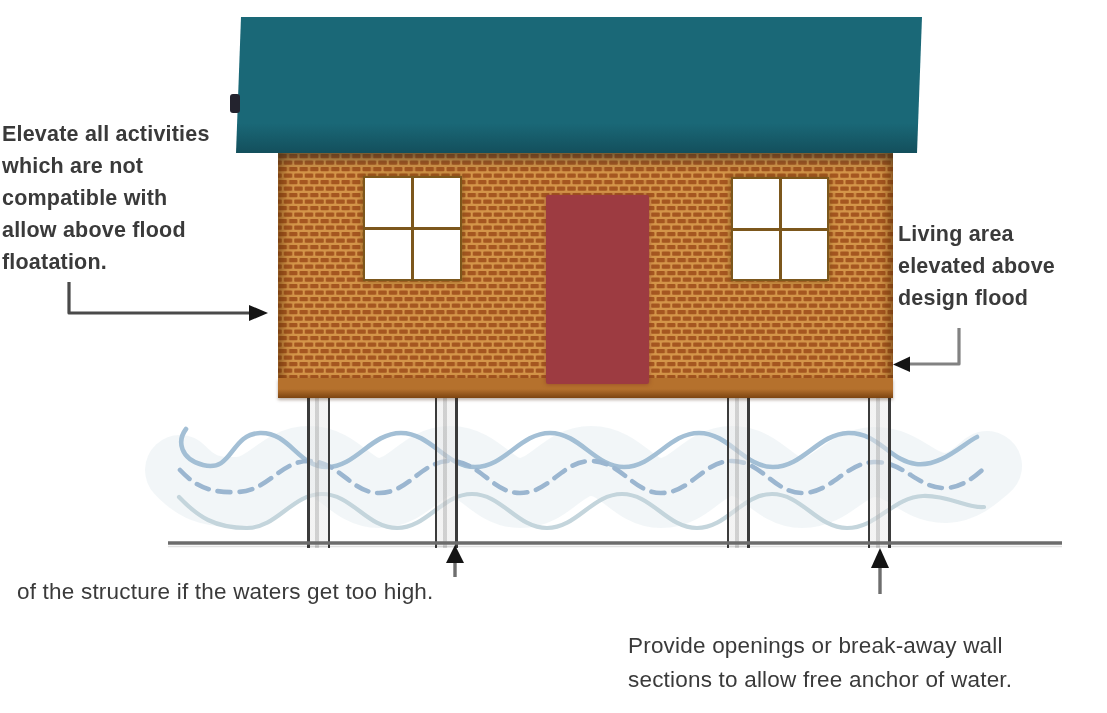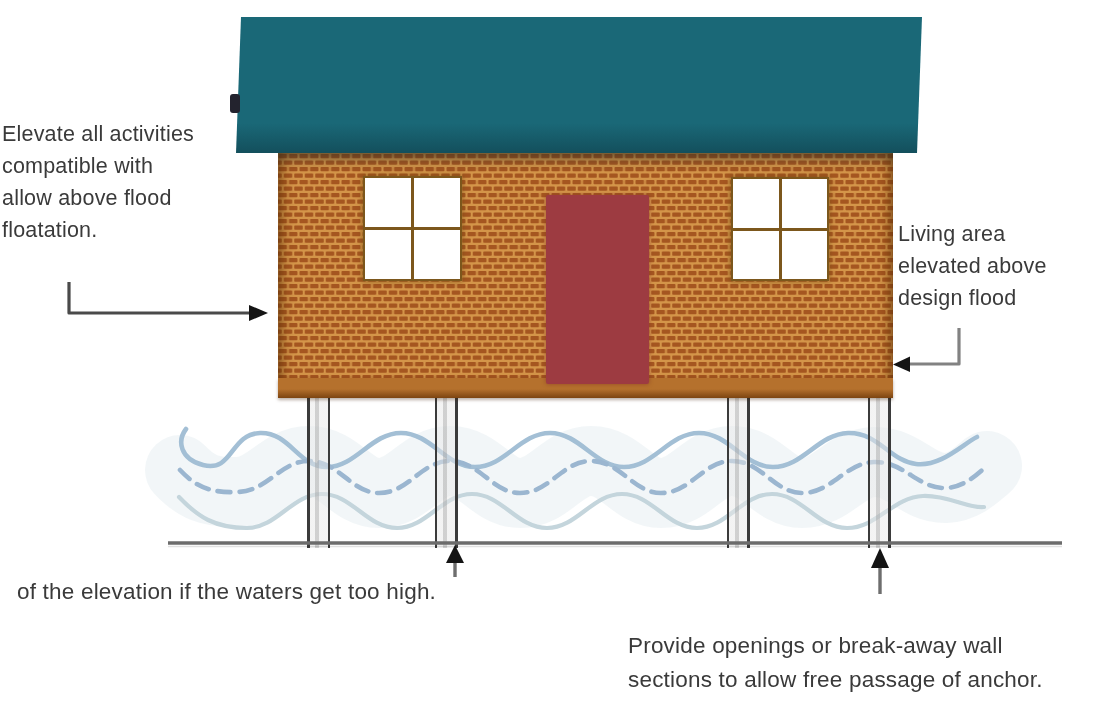--- a/index.html
+++ b/index.html
@@ -63,21 +63,21 @@
   .wave-top{fill:none;stroke:var(--wave-top);stroke-width:4.6;stroke-linecap:round;}
   .wave-middle{fill:none;stroke:var(--wave-middle);stroke-width:4.6;stroke-linecap:round;stroke-dasharray:13 9;}
   .wave-bottom{fill:none;stroke:var(--wave-bottom);stroke-width:4.2;stroke-linecap:round;}
   .ground-line{stroke:var(--ground);stroke-width:3.5;}
   .ground-echo{stroke:rgba(0,0,0,.12);stroke-width:1.5;}
   .arrow-line{fill:none;stroke:var(--arrow-line);stroke-width:3.2;stroke-linejoin:round;}
   .arrow-line-light{fill:none;stroke:#828282;stroke-width:3.2;stroke-linejoin:round;}
   .arrow-stem{stroke:#6e6e6e;stroke-width:3.4;}
   .arrow-head{fill:var(--arrow-dark);}
   
-  .label{position:absolute;font-size:21.5px;line-height:32px;letter-spacing:.2px;color:var(--text);}
+  .label{position:absolute;font-size:21.5px;line-height:32px;letter-spacing:.2px;color:var(--text);font-weight:bold;}
   .label-elevate{left:2px;top:118px;}
   .label-living{left:898px;top:218px;}
   .para{position:absolute;font-size:22.5px;line-height:33.5px;letter-spacing:.2px;color:var(--text);}
   .para-anchor{left:17px;top:575px;}
   .para-openings{left:628px;top:629px;}
 </style>
 </head>
 <body>
 
 <div class="canvas">
@@ -144,33 +144,34 @@
     </g>
 
     <g>
       <line class="arrow-stem" x1="880" y1="594" x2="880" y2="566"></line>
       <polygon class="arrow-head" points="871,568 880,548 889,568"></polygon>
     </g>
   </svg>
 
   <div class="label label-elevate">
     <div>Elevate all activities</div>
+    <div>which are not</div>
     <div>compatible with</div>
     <div>allow above flood</div>
     <div>floatation.</div>
   </div>
 
   <div class="label label-living">
     <div>Living area</div>
     <div>elevated above</div>
     <div>design flood</div>
   </div>
 
   <div class="para para-anchor">
-    <div>of the elevation if the waters get too high.</div>
+    <div>of the structure if the waters get too high.</div>
   </div>
 
   <div class="para para-openings">
     <div>Provide openings or break-away wall</div>
-    <div>sections to allow free passage of anchor.</div>
+    <div>sections to allow free anchor of water.</div>
   </div>
 
 </div>
 
 </body></html>

